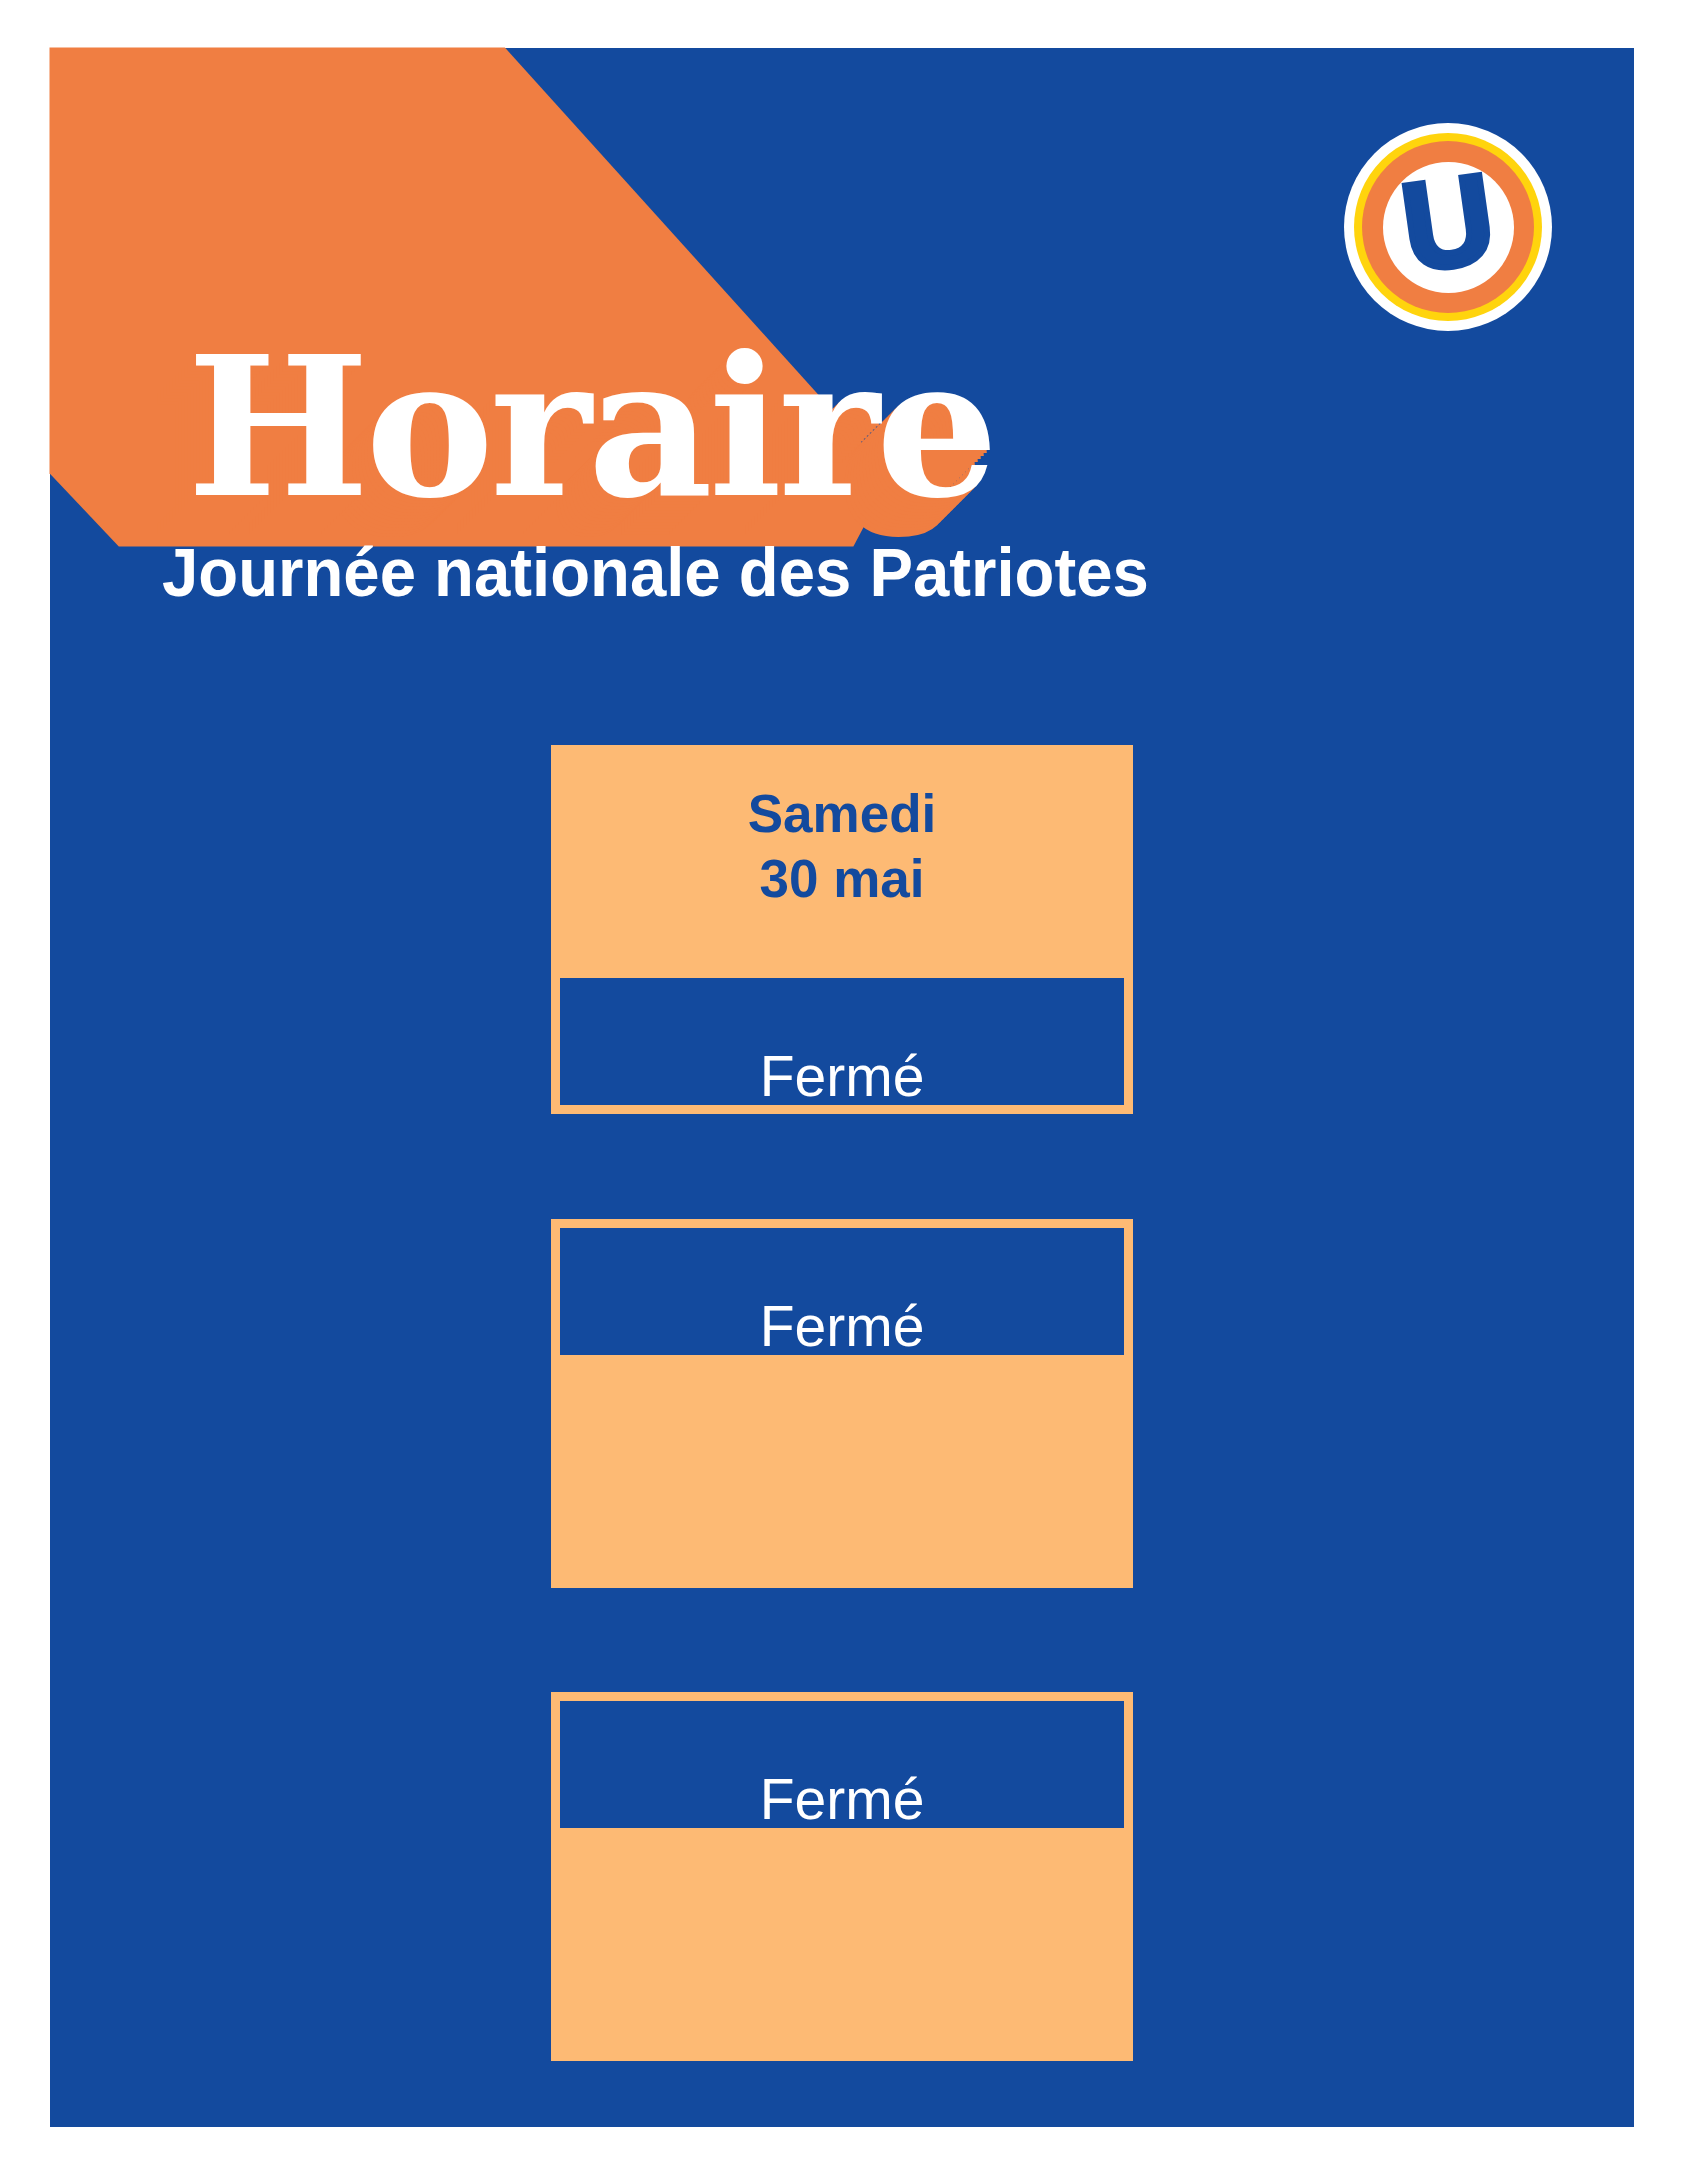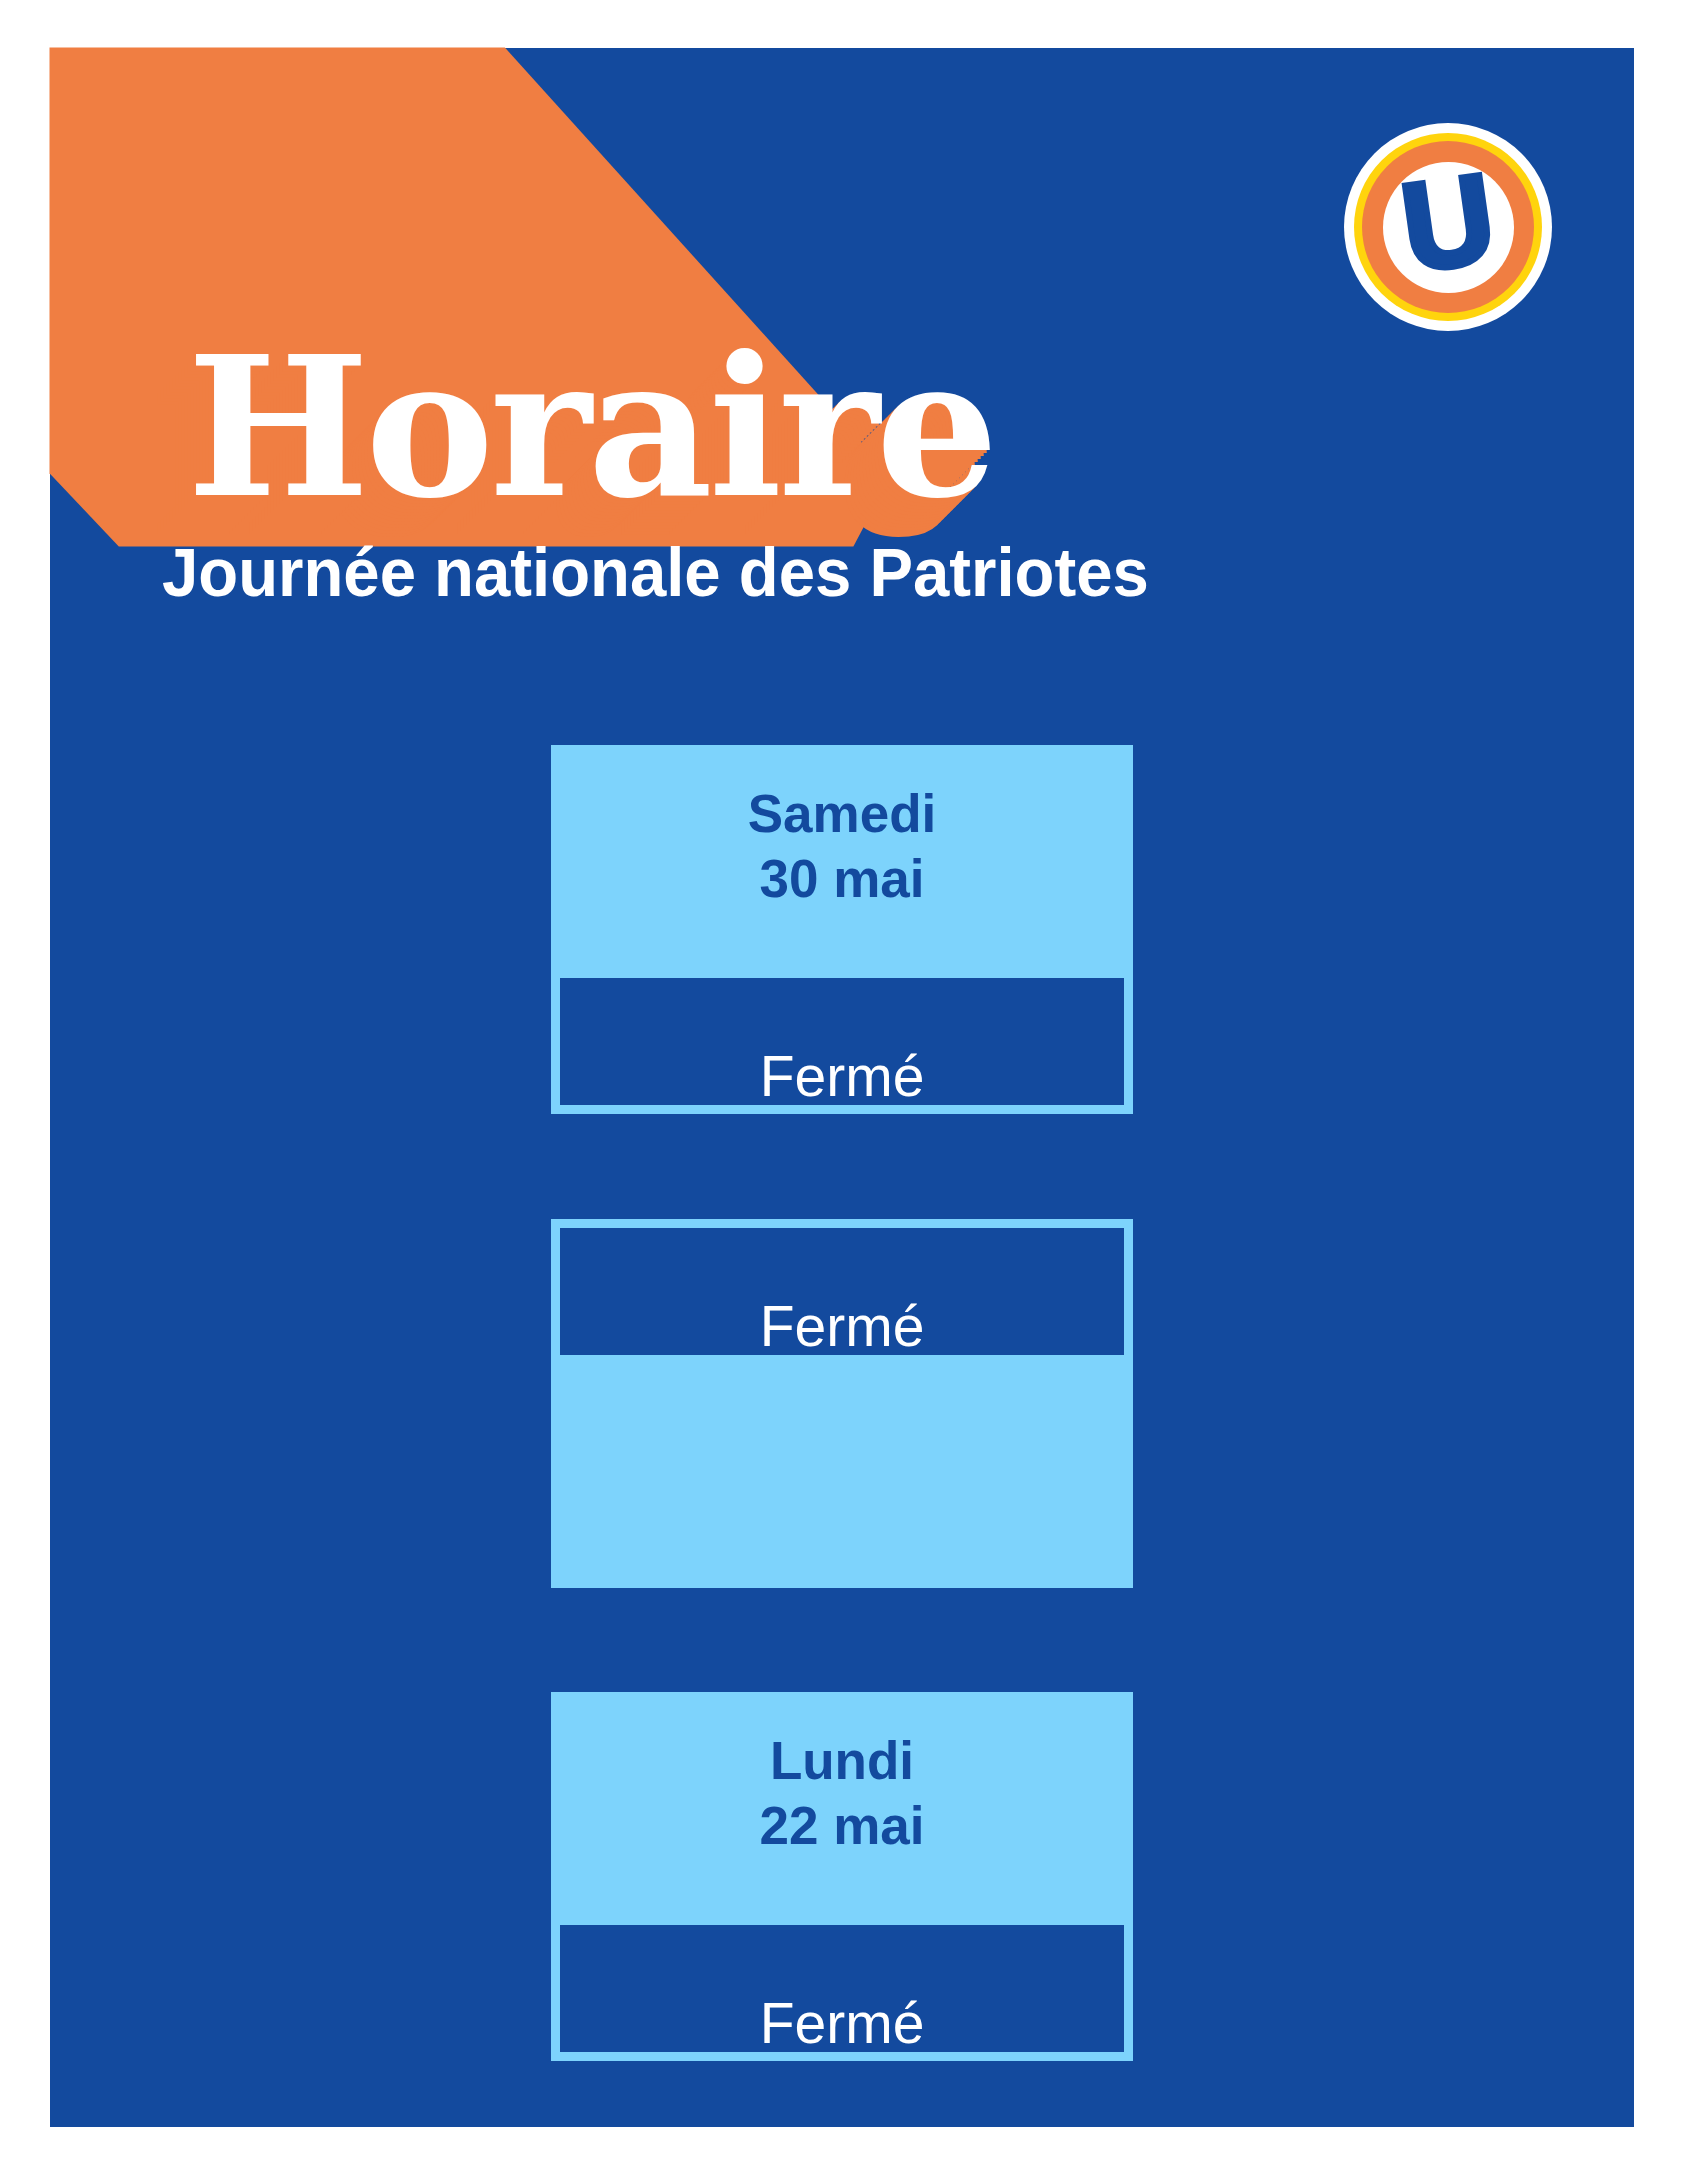--- a/index.html
+++ b/index.html
@@ -28,21 +28,21 @@
         text-shadow:-3px 3px 0 #F07E42,-6px 6px 0 #F07E42,-9px 9px 0 #F07E42,
           -12px 12px 0 #F07E42,-15px 15px 0 #F07E42,-18px 18px 0 #F07E42,
           -21px 21px 0 #F07E42,-24px 24px 0 #F07E42,-27px 27px 0 #F07E42,
           -30px 30px 0 #F07E42,-33px 33px 0 #F07E42,-36px 36px 0 #F07E42,
           -39px 39px 0 #F07E42;margin-left:33px;}
   .subtitle{position:absolute;left:162px;top:535px;color:#ffffff;
         font-weight:bold;font-size:68px;line-height:75px;white-space:nowrap;
         transform:scaleX(0.96);transform-origin:left top;}
 
   
-  .card{position:absolute;left:551px;width:582px;height:369px;background:#7dd3fc;
+  .card{position:absolute;left:551px;width:582px;height:369px;background:#fdba74;
         box-sizing:border-box;padding:9px;display:flex;flex-direction:column;gap:40px;}
   .card-top{flex:1;display:flex;flex-direction:column;align-items:center;justify-content:center;}
   .card-day,.card-date{color:#134A9E;font-weight:bold;font-size:53px;line-height:65px;text-align:center;}
   .card-footer{height:127px;background:#134A9E;display:flex;align-items:flex-end;justify-content:center;}
   .card-status{color:#ffffff;font-weight:normal;font-size:57px;line-height:57px;text-align:center;}
 </style>
 </head>
 <body>
 
 <div class="page">
@@ -77,23 +77,19 @@
     </div>
   </div>
 
   <div class="card" style="top:1219px">
     <div class="card-footer">
       <div class="card-status">Fermé</div>
     </div>
   </div>
 
   <div class="card" style="top:1692px">
-    <div class="card-top">
-      <div class="card-day">Lundi</div>
-      <div class="card-date">22 mai</div>
-    </div>
     <div class="card-footer">
       <div class="card-status">Fermé</div>
     </div>
   </div>
 
 </div>
 
 
 </body></html>

